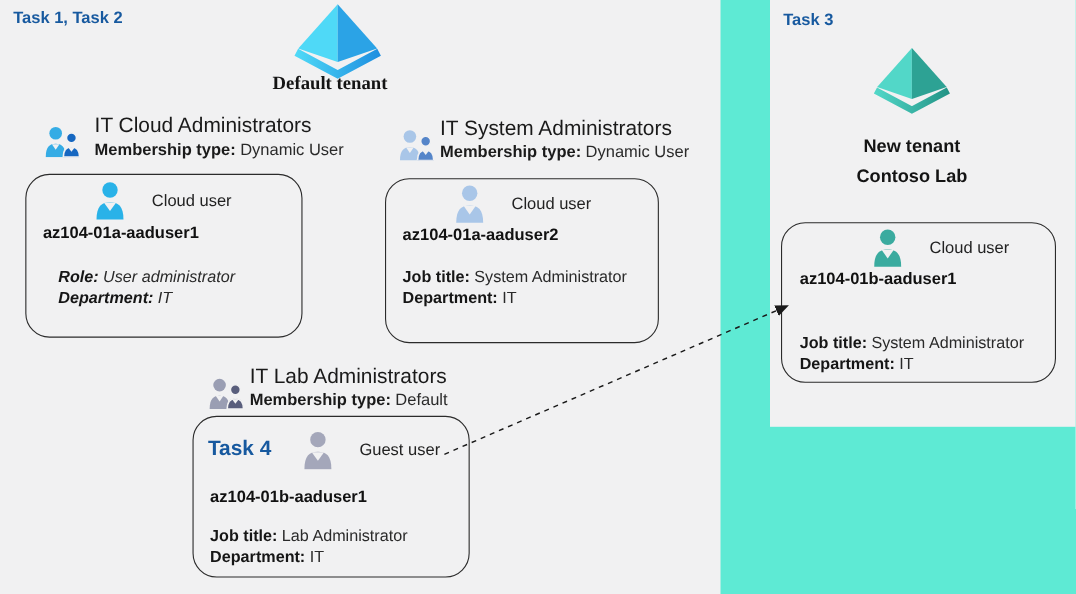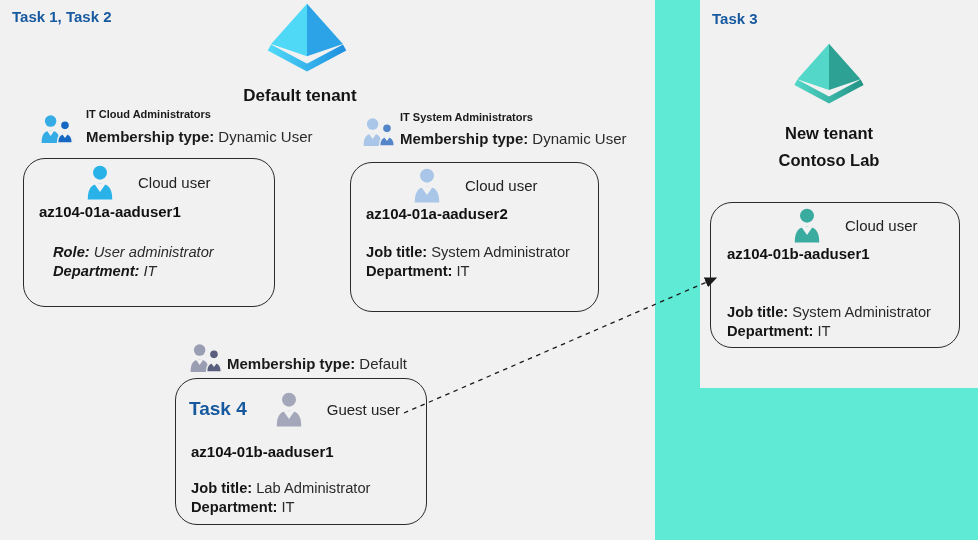--- a/index.html
+++ b/index.html
@@ -7,21 +7,21 @@
     position:relative;width:978px;height:540px;overflow:hidden;
     font-family:"Liberation Sans","DejaVu Sans",sans-serif;
     color:var(--text,#1b1b1b);background:#5eead4;
   }
   .panel{position:absolute;background:var(--panel_bg,#f1f1f2);}
   .abs{position:absolute;}
   .task-label{position:absolute;font-weight:bold;font-size:15px;color:var(--task_label,#17599f);}
   .tenant-title{position:absolute;font-weight:bold;font-size:17px;color:#141414;text-align:center;}
   .tenant-title .line{display:block;margin-bottom:8px;text-align:center;}
   .group-header{position:absolute;}
-  .group-name{font-weight:bold;font-size:11px;color:#1a1a1a;white-space:nowrap;}
+  .group-name{font-weight:normal;font-size:19px;color:#1a1a1a;white-space:nowrap;}
   .membership{position:absolute;font-size:15px;white-space:nowrap;color:#2a2a2a;}
   .membership b{color:#1a1a1a;margin-right:4px;}
   .card{
     position:absolute;border:1.6px solid var(--card_border,#2b2b2b);
     border-radius:22px;background:transparent;
   }
   .card-header{position:absolute;display:flex;align-items:center;gap:24px;}
   .user-type{font-size:15px;color:#222222;white-space:nowrap;}
   .card-task{font-weight:bold;font-size:19px;color:var(--task_label,#17599f);margin-right:4px;}
   .user-name{position:absolute;font-weight:bold;font-size:15px;color:#111111;white-space:nowrap;}
@@ -46,21 +46,21 @@
       <linearGradient id="gradBlue" x1="0" y1="0" x2="1" y2="0">
         <stop offset="0" stop-color="#4fd9f7"></stop>
           <stop offset="1" stop-color="#1e8fe0"></stop>
       </linearGradient>
     </defs>
     <polygon points="48,2 7,48 48,62" fill="#4fd9f7"></polygon>
     <polygon points="48,2 89,48 48,62" fill="#2ba3e6"></polygon>
     <path d="M5,52 L48,75 L91,52" fill="none" stroke="url(#gradBlue)" stroke-width="8"></path>
   </svg>
 
-  <div class="tenant-title" style="left:220px;top:86px;width:160px;">Default tenant</div>
+  <div class="tenant-title" style="left:220px;top:66px;width:160px;font-family:Liberation Serif, serif;">Default tenant</div>
 
   <svg class="abs icon" style="left:40px;top:113px;" width="34" height="30" viewBox="0 0 32 28">
     <circle cx="10" cy="7.5" r="5.4" fill="var(--group1_a)"></circle>
     <path d="M1.5,28 C1.5,19 5,16.6 10,16.6 C15,16.6 18.5,19 18.5,28 Z" fill="var(--group1_a)"></path>
     <path d="M6.8,16.9 L10,21.6 L13.2,16.9 Z" fill="var(--panel_bg)"></path>
     <circle cx="23.5" cy="11.5" r="4.3" fill="var(--group1_b)" stroke="var(--panel_bg)" stroke-width="1.4"></circle>
     <path d="M16.5,28 C16.5,21 19.4,19.2 23.5,19.2 C27.6,19.2 30.5,21 30.5,28 Z" fill="var(--group1_b)" stroke="var(--panel_bg)" stroke-width="1.4"></path>
     <path d="M20.6,19.5 L23.5,23.4 L26.4,19.5 Z" fill="var(--panel_bg)"></path>
   </svg>
   <div class="group-header" style="left:86px;top:104px;">
@@ -86,20 +86,23 @@
   </div>
 
   <svg class="abs icon" style="left:189px;top:342px;" width="34" height="30" viewBox="0 0 32 28">
     <circle cx="10" cy="7.5" r="5.4" fill="var(--group3_a)"></circle>
     <path d="M1.5,28 C1.5,19 5,16.6 10,16.6 C15,16.6 18.5,19 18.5,28 Z" fill="var(--group3_a)"></path>
     <path d="M6.8,16.9 L10,21.6 L13.2,16.9 Z" fill="var(--panel_bg)"></path>
     <circle cx="23.5" cy="11.5" r="4.3" fill="var(--group3_b)" stroke="var(--panel_bg)" stroke-width="1.4"></circle>
     <path d="M16.5,28 C16.5,21 19.4,19.2 23.5,19.2 C27.6,19.2 30.5,21 30.5,28 Z" fill="var(--group3_b)" stroke="var(--panel_bg)" stroke-width="1.4"></path>
     <path d="M20.6,19.5 L23.5,23.4 L26.4,19.5 Z" fill="var(--panel_bg)"></path>
   </svg>
+  <div class="group-header" style="left:227px;top:332px;">
+    <span class="group-name">IT Lab Administrators</span>
+  </div>
   <div class="membership" style="left:227px;top:355px;">
     <b>Membership type:</b><span>Default</span>
   </div>
 
   <div class="card" style="left:23px;top:158px;width:250px;height:147px;">
     <div class="card-header" style="left:62px;top:5px;">
       <svg class="icon" width="28" height="36" viewBox="0 0 24 30">
         <circle cx="12" cy="7" r="6" fill="var(--user_cyan)"></circle>
         <path d="M1.5,30 C1.5,19.5 5.5,16.5 12,16.5 C18.5,16.5 22.5,19.5 22.5,30 Z" fill="var(--user_cyan)"></path>
         <path d="M7.2,16.8 L12,23.5 L16.8,16.8 Z" fill="var(--panel_bg)"></path>

